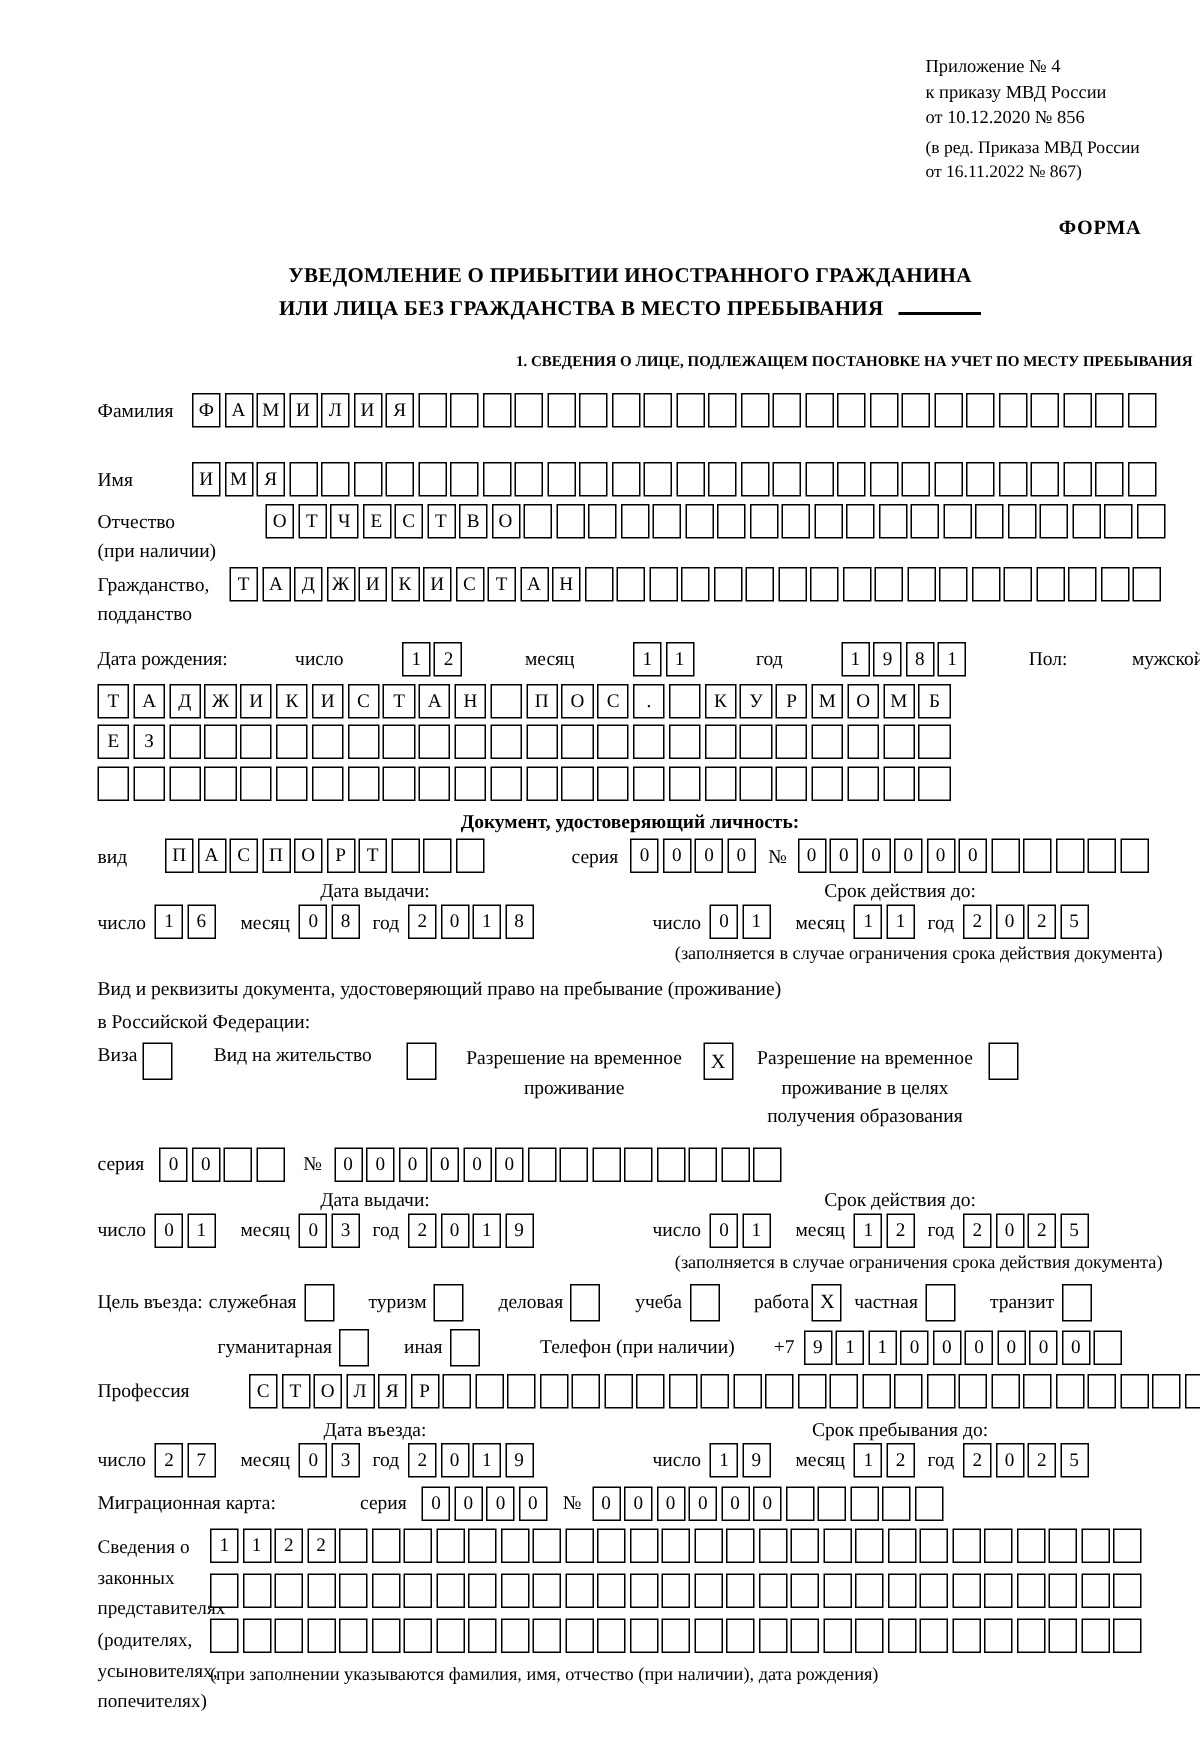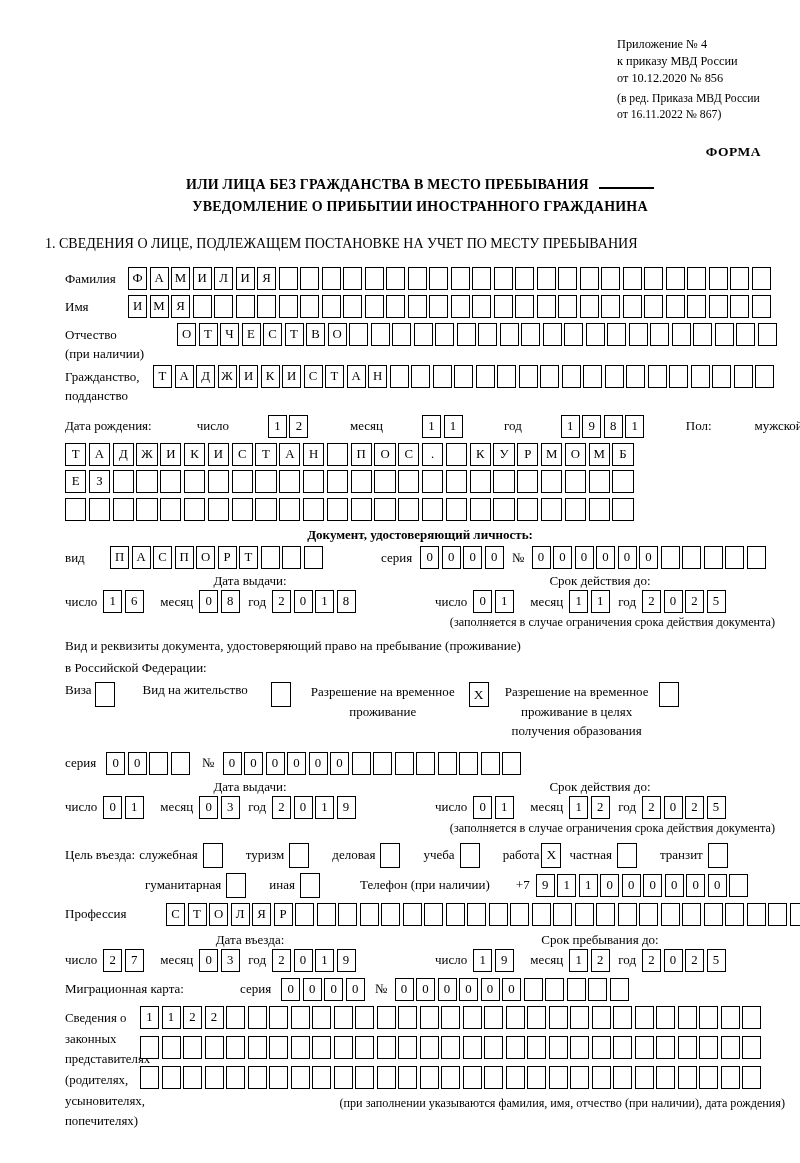--- a/index.html
+++ b/index.html
@@ -8,41 +8,41 @@
     background:#fff; color:#000;
     font-family:"Liberation Serif", serif; font-size:13px;
     padding:36px 25px 10px 65px; overflow:hidden; position:relative;
   }
   
   .appendix { margin-left:552px; width:180px; font-size:12.3px; line-height:1.38; }
   .appendix .amend { font-size:11.7px; margin-top:4px; line-height:1.4; }
   .forma { text-align:right; font-weight:bold; font-size:13.5px; margin:20px 14px 0 0; letter-spacing:.5px; }
   .title { text-align:center; font-weight:bold; font-size:14px; margin-top:14px; line-height:1.6; letter-spacing:.2px; }
   .blank-line { display:inline-block; width:55px; border-bottom:2px solid #000; margin-left:10px; vertical-align:baseline; }
-  .sec { text-align:left; font-weight:normal; font-size:14px; margin:18px 0 0 -20px; width:750px; white-space:nowrap; }
+  .sec { text-align:right; font-weight:bold; font-size:10px; margin:18px 0 0 -20px; width:750px; white-space:nowrap; }
   
   .frow { display:flex; align-items:center; }
   .frow.top { align-items:flex-start; }
   .lab { flex-shrink:0; }
   .lab2 { line-height:1.45; padding-top:3px; flex-shrink:0; }
   .cellrow { display:inline-flex; flex-wrap:nowrap; }
   .cell {
     box-sizing:border-box; width:19px; height:23px; margin-right:2.5px;
     border:1.8px solid #000; display:inline-flex; align-items:center; justify-content:center;
     font-size:12.8px; flex-shrink:0; background:#fff;
   }
   .wide .cell { width:21.3px; }
   .cb {
     box-sizing:border-box; width:20px; height:25px; border:1.8px solid #000;
     display:inline-flex; align-items:center; justify-content:center;
     font-size:13.5px; margin-left:5px; flex-shrink:0; background:#fff;
   }
   
   .row-surname { margin-top:15px; }
-  .row-given { margin-top:5px; }
+  .row-given { margin-top:23px; }
   .row-patronymic { margin-top:5px; }
   .w-lab-s { width:63px; }
   .w-lab-pat { width:112px; }
   .w-lab-cit { width:88px; }
   .row-citizenship { margin-top:1px; }
   .row-birthdate { margin-top:8px;gap:33px; }
   .row-birthdate .lab, .dvals .lab { margin-right:6px; }
   .gap-l { margin-left:14px; }
   .gap-s { margin-left:6px; }
   .bp-block { margin-top:4px; display:flex; align-items:flex-start; }
@@ -67,44 +67,44 @@
   .row-purpose { margin-top:7px; }
   .opt { display:flex; align-items:center; margin-left:23px; }
   .opt.first { margin-left:4px; }
   .row-purpose2 { margin-top:5px; margin-left:80px; }
   .row-profession { margin-top:5px;gap:36px; }
   .row-migration { margin-top:6px; }
   .w-lab-mig { width:175px; }
   .legal-block { display:flex; align-items:flex-start; margin-top:5px; }
   .legal-labels { width:75px; flex-shrink:0; line-height:1.62; font-size:12.8px; padding-top:2px; }
   .legal-cells .cellrow { display:flex; margin-bottom:7px; }
-  .legal-foot { font-size:12.2px; margin-top:3px; text-align:right; width:645px; }
+  .legal-foot { font-size:12.2px; margin-top:3px; text-align:left; width:645px; }
 </style>
 </head>
 <body>
 
 <div class="page">
 
   <div class="appendix">
     <div>Приложение № 4</div>
     <div>к приказу МВД России</div>
     <div>от 10.12.2020 № 856</div>
     <div class="amend">
       <div>(в ред. Приказа МВД России</div>
       <div>от 16.11.2022 № 867)</div>
     </div>
   </div>
 
   <div class="forma">ФОРМА</div>
 
   <div class="title">
+    <div>УВЕДОМЛЕНИЕ О ПРИБЫТИИ ИНОСТРАННОГО ГРАЖДАНИНА</div>
     <div>
       <span>ИЛИ ЛИЦА БЕЗ ГРАЖДАНСТВА В МЕСТО ПРЕБЫВАНИЯ</span><span class="blank-line"></span>
     </div>
-    <div>УВЕДОМЛЕНИЕ О ПРИБЫТИИ ИНОСТРАННОГО ГРАЖДАНИНА</div>
   </div>
 
   <div class="sec">1. СВЕДЕНИЯ О ЛИЦЕ, ПОДЛЕЖАЩЕМ ПОСТАНОВКЕ НА УЧЕТ ПО МЕСТУ ПРЕБЫВАНИЯ</div>
 
   <div class="frow row-surname">
     <span class="lab w-lab-s">Фамилия</span>
     <span class="cellrow">
         <span class="cell">Ф</span>
         <span class="cell">А</span>
         <span class="cell">М</span>

